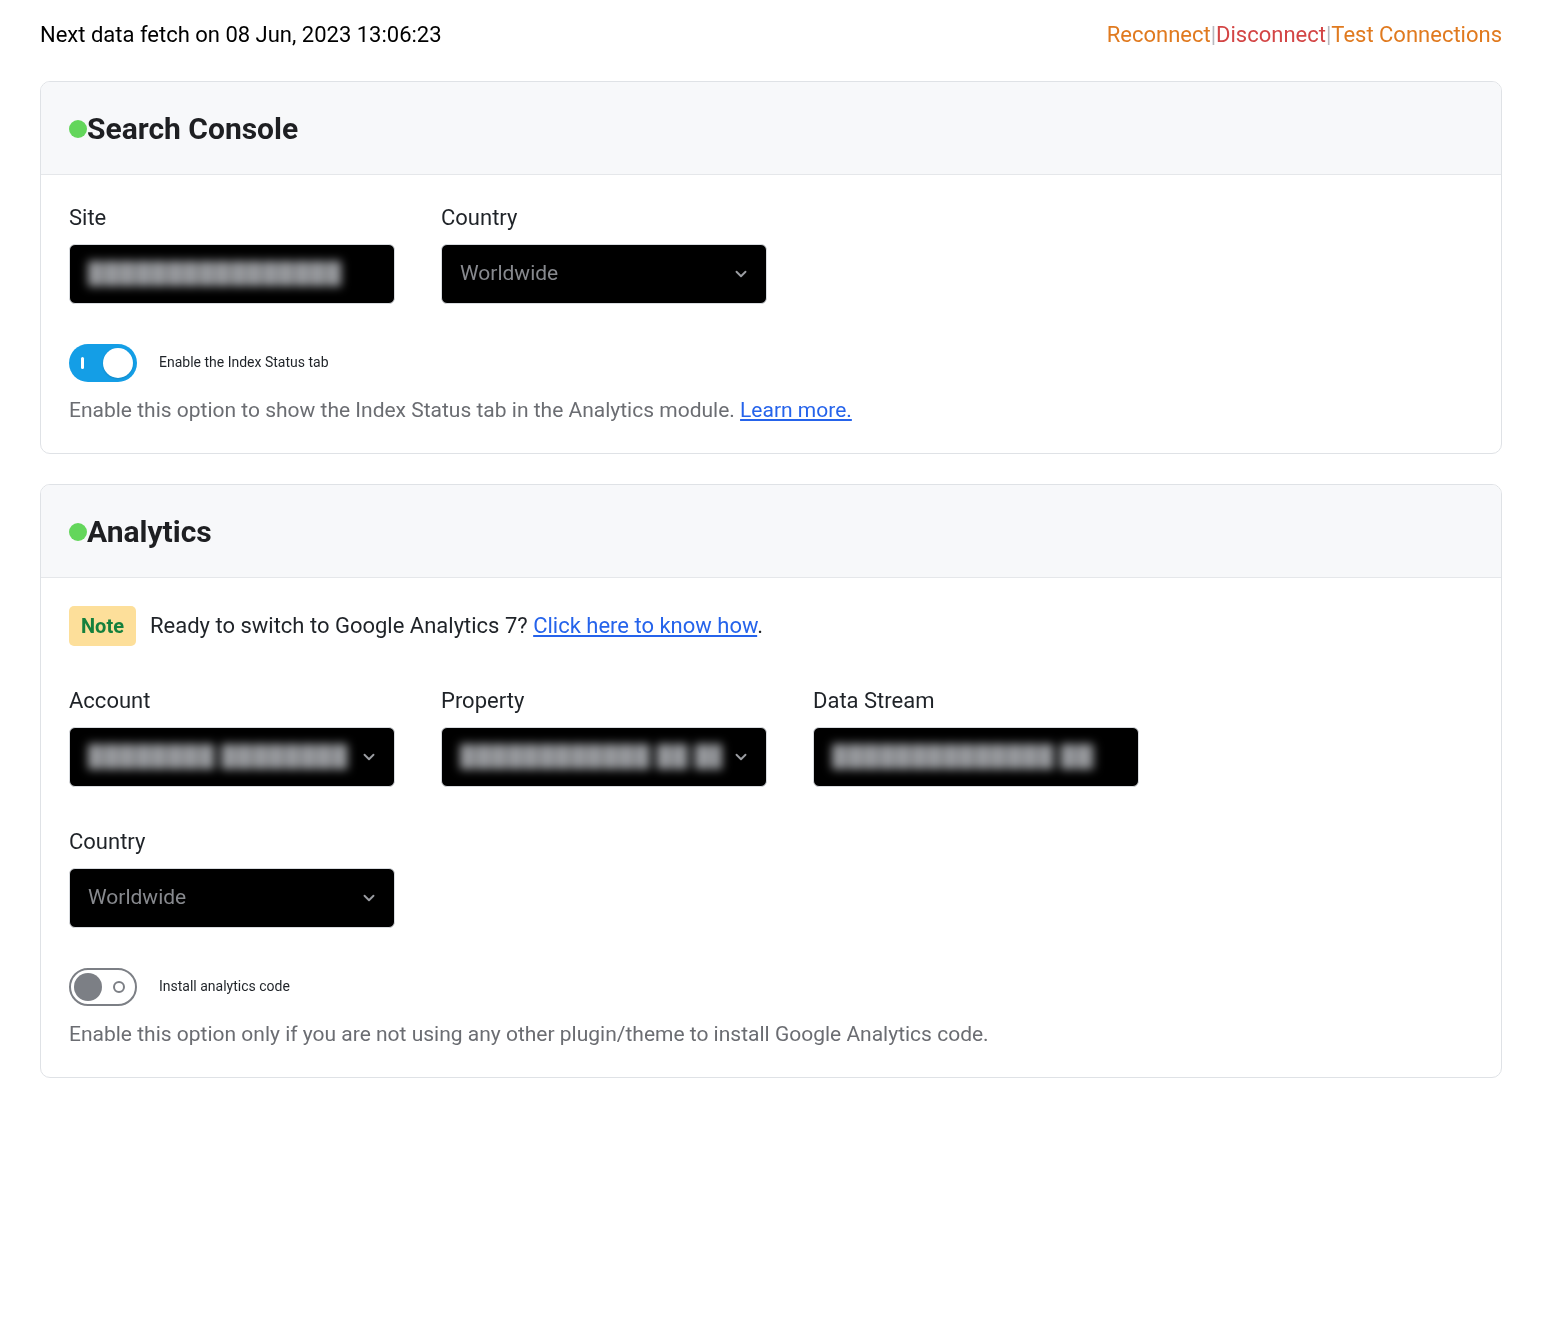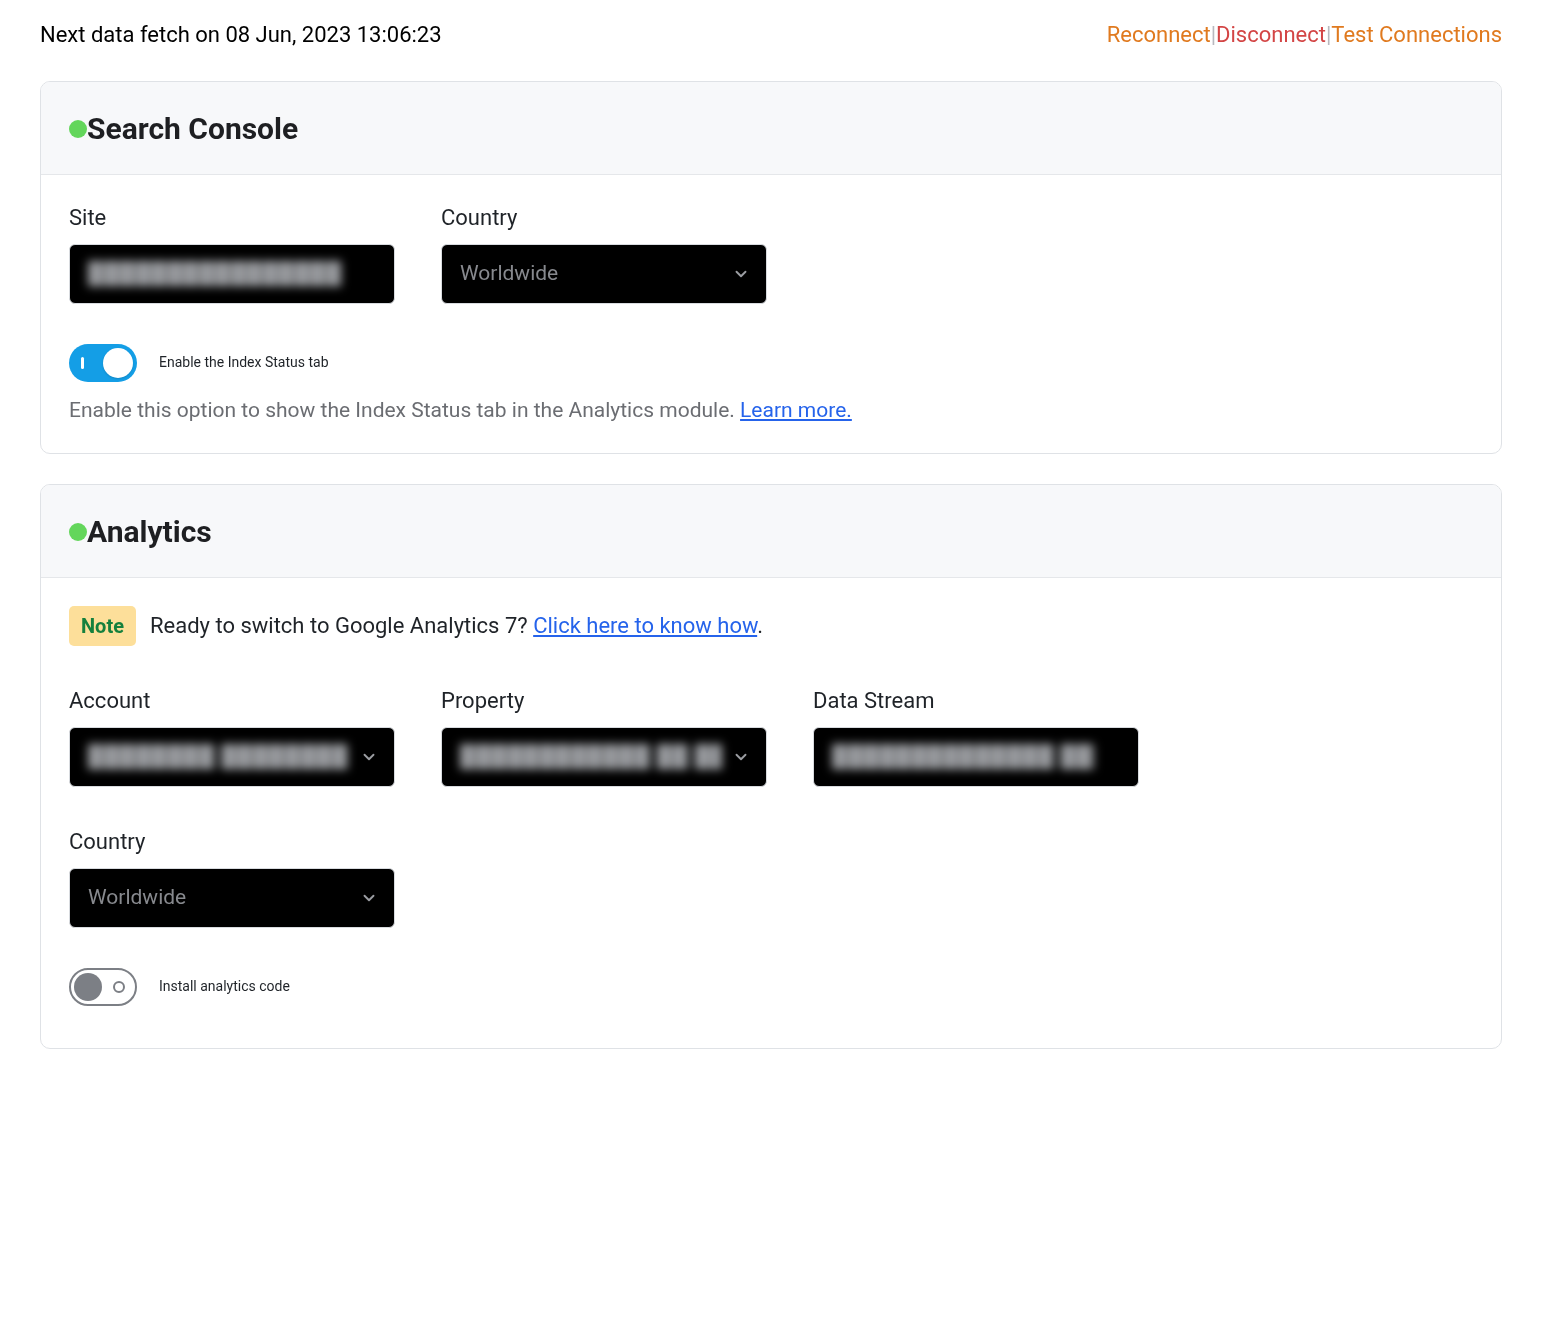--- a/index.html
+++ b/index.html
@@ -307,14 +307,15 @@
         </div>
       </div>
     </div>
 
     <div class="toggle-row" style="margin-top:24px;">
       <div class="toggle off">
         <div class="knob"></div>
       </div>
       <span class="toggle-label">Install analytics code</span>
     </div>
+    <div class="help-text">Enable this option only if you are not using any other plugin/theme to install Google Analytics code.</div>
   </div>
 </div>
 
 </body></html>

